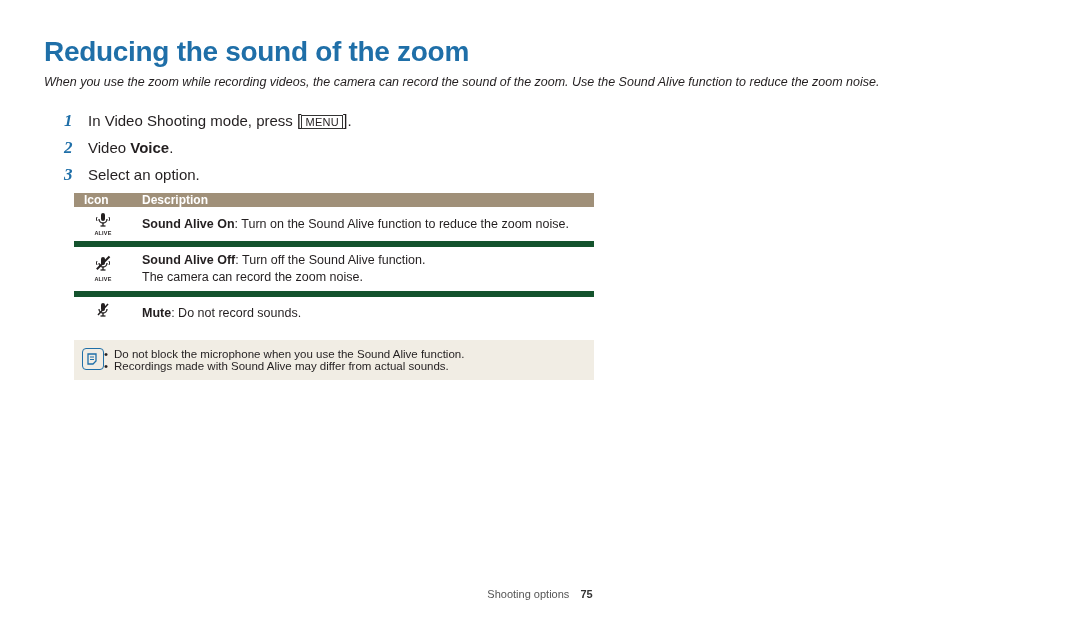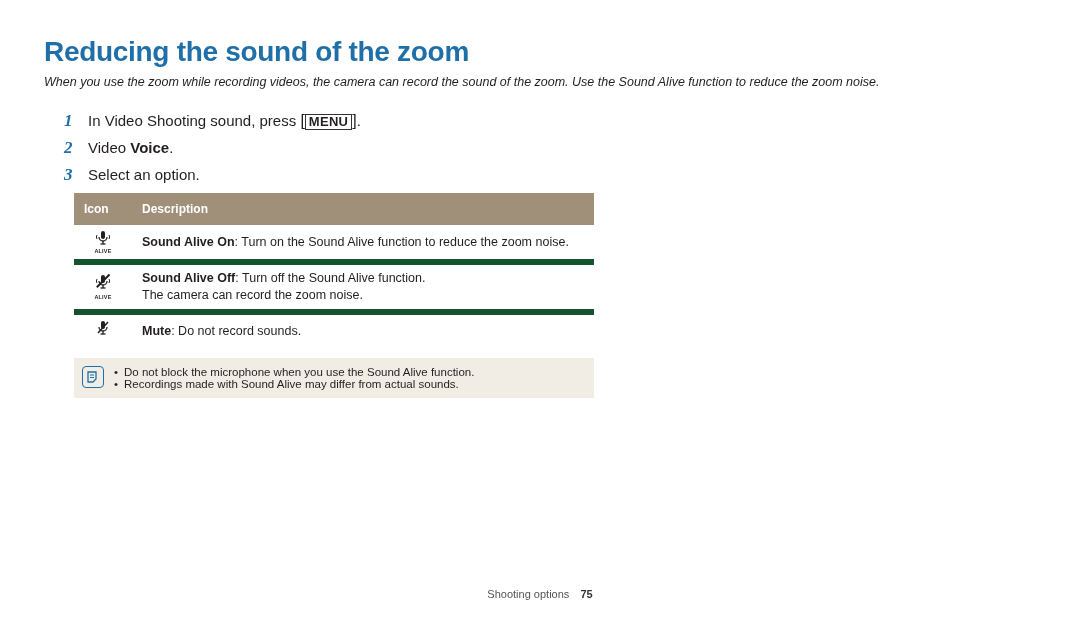--- a/index.html
+++ b/index.html
@@ -4,36 +4,36 @@
 <style>
   * { box-sizing: border-box; margin: 0; padding: 0; }
   html, body { width: 1080px; height: 630px; background: #fff; font-family: "Segoe UI", "Helvetica Neue", Arial, sans-serif; color: #231f20; }
   .page { padding: 36px 44px 0 44px; position: relative; height: 614px; }
   .title { color: #1f6fa8; font-size: 28px; font-weight: 700; letter-spacing: -0.3px; margin-bottom: 6px; }
   .intro { font-size: 12.5px; line-height: 1.35; margin-bottom: 20px; font-style: italic; }
   .steps { padding-left: 20px; }
   .step { display: flex; gap: 10px; margin-bottom: 7px; align-items: baseline; }
   .step-num { color: #1f6fa8; font-style: italic; font-weight: 600; font-size: 17px; font-family: Georgia, "Times New Roman", serif; width: 14px; }
   .step-text { font-size: 15px; }
-  .menu-btn { display: inline-block; border: 1.3px solid #333; padding: 0 3px; font-weight: 700; font-family: Arial, sans-serif; font-size: 13px; letter-spacing: 0.3px; line-height: 1.1; }
+  .menu-btn { display: inline-block; border: 1.3px solid #333; padding: 0 3px; font-weight: 400; font-family: Arial, sans-serif; font-size: 11px; letter-spacing: 0.3px; line-height: 1.1; }
   .bracket { font-size: 16px; }
 
   .tbl { width: 520px; margin: 8px 0 10px 30px; border-collapse: collapse; font-size: 12.5px; }
-  .tbl thead th { background: #a09079; color: #fff; font-weight: 700; text-align: left; padding: 9px 10px; font-size: 12px; }
+  .tbl thead th { background: #a09079; color: #fff; font-weight: 700; text-align: left; padding: 0 10px; font-size: 12px; }
   .tbl thead th.icon-col { width: 58px; }
   .tbl tbody td { padding: 5px 10px; vertical-align: middle; border-bottom: 6px solid #14532d; line-height: 1.35; }
   .tbl tbody tr:last-child td { border-bottom: none; }
   .tbl .ic { text-align: center; }
   .ic-wrap { display: inline-flex; flex-direction: column; align-items: center; line-height: 1; }
   .mic-svg { width: 14px; height: 18px; }
   .alive-label { font-size: 5.5px; font-weight: 800; letter-spacing: 0.2px; margin-top: 1px; }
   .strike::after { content: ""; position: absolute; width: 18px; height: 1.5px; background: #231f20; transform: rotate(-45deg); top: 6px; left: -2px; }
   .strike { position: relative; }
 
-  .note { display: flex; background: #f1ede4; width: 520px; margin-left: 30px; padding: 8px 12px 8px 8px; gap: 10px; font-size: 11.5px; }
+  .note { display: flex; background: #f1ede4; width: 520px; margin-left: 30px; padding: 8px 12px 8px 8px; font-size: 11.5px; }
   .note-icon { color: #1f6fa8; border: 1.6px solid #1f6fa8; border-radius: 4px; width: 22px; height: 22px; display: flex; align-items: center; justify-content: center; flex: none; }
   .note ul { list-style: none; padding-left: 0; }
   .note li::before { content: "•"; margin-right: 6px; }
 
   .footer { position: absolute; bottom: 14px; left: 0; right: 0; text-align: center; font-size: 11px; color: #555; }
   .footer .pg { font-weight: 700; color: #333; margin-left: 8px; }
 
   .bold { font-weight: 700; }
 </style>
 </head>
@@ -42,21 +42,21 @@
 <div class="page">
 
   <h1 class="title">Reducing the sound of the zoom</h1>
 
   <p class="intro">When you use the zoom while recording videos, the camera can record the sound of the zoom. Use the Sound Alive function to reduce the zoom noise.</p>
 
   <div class="steps">
     <div class="step">
       <span class="step-num">1</span>
       <span class="step-text">
-        <span>In Video Shooting sound, press </span><span class="bracket">[</span><span class="menu-btn">MENU</span><span class="bracket">]</span><span>.</span>
+        <span>In Video Shooting mode, press </span><span class="bracket">[</span><span class="menu-btn">MENU</span><span class="bracket">]</span><span>.</span>
       </span>
     </div>
     <div class="step">
       <span class="step-num">2</span>
       <span class="step-text">
         <span>Video </span><span class="bold">Voice</span><span>.</span>
       </span>
     </div>
     <div class="step">
       <span class="step-num">3</span>

